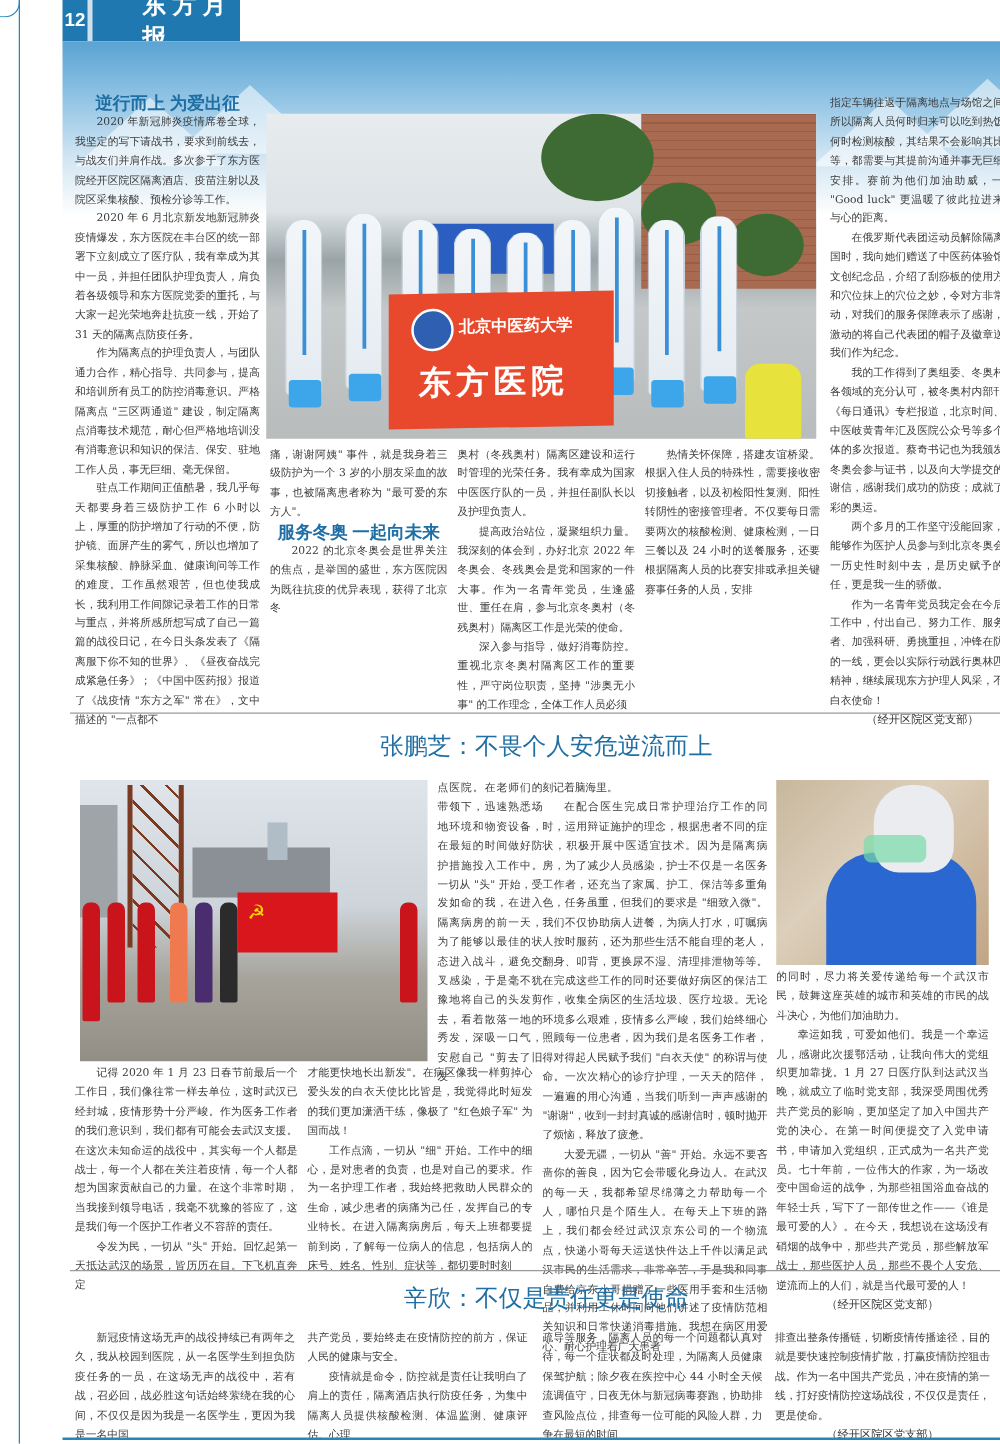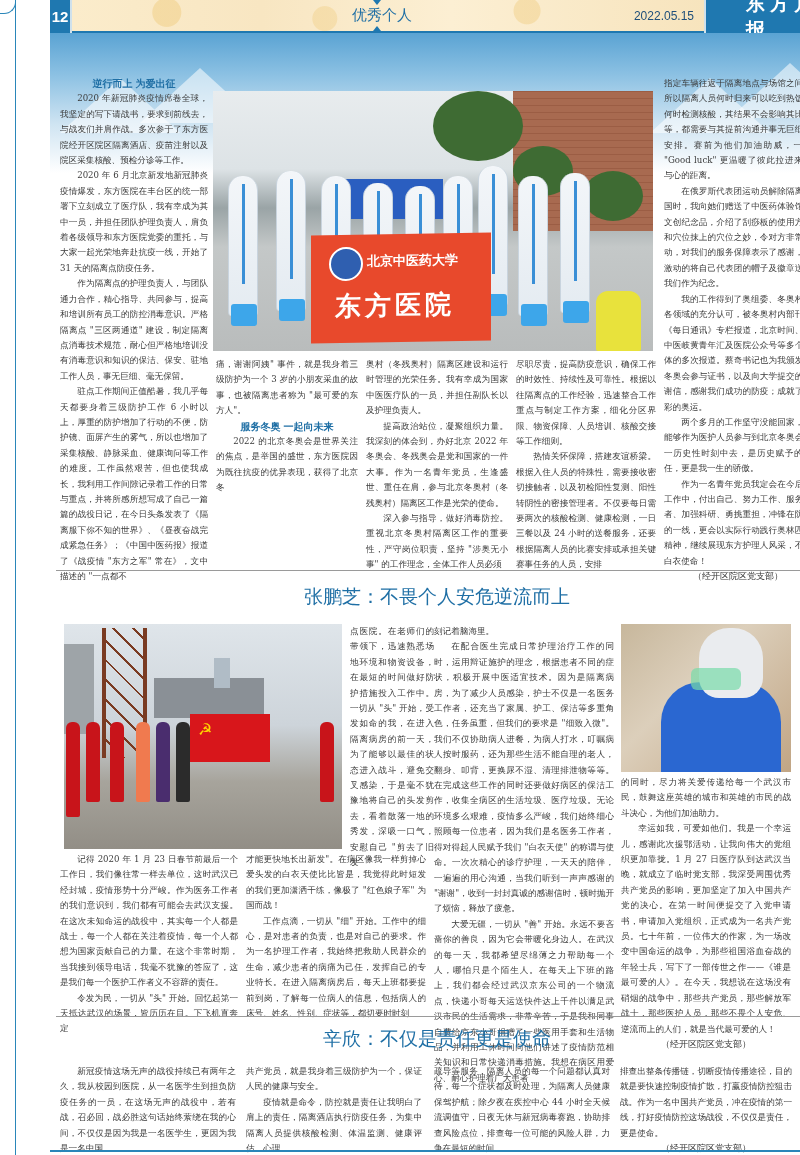--- a/index.html
+++ b/index.html
@@ -23,21 +23,21 @@
   .paper-name { width: 120px; height: 33px; background: #1f78b0; color: #fff; font-family: Liberation Mono, monospace; font-weight: bold; font-size: 19px; letter-spacing: 5px; display: flex; align-items: center; justify-content: center; border-left: 2px solid #cfe1ec; padding-left: 40px; }
 
   
   .hero { position: absolute; left: 0; top: 33px; width: 774px; height: 140px; background: linear-gradient(180deg, #5aa3d3 0%, #8cc1e3 30%, #cfe4f2 65%, #ffffff 100%); overflow: hidden; }
   .mtn { position: absolute; bottom: 40px; width: 0; height: 0; border-left: 60px solid transparent; border-right: 60px solid transparent; border-bottom: 55px solid rgba(255,255,255,0.55); }
   .hero-title { position: absolute; left: 0; right: 0; top: 10px; text-align: center; font-family: "DejaVu Sans", sans-serif; font-weight: bold; font-size: 26px; color: #175a92; letter-spacing: 1px; }
 
   .col { position: absolute; font-size: 8.6px; line-height: 15.4px; color: #3a3a3a; text-align: justify; }
   .col p { text-indent: 2em; }
   .col .cont { text-indent: 0; }
-  .subhead { text-align: center; font-family: Liberation Sans, sans-serif; font-weight: bold; color: #1f6fa5; font-size: 10px; text-indent: 0 !important; }
+  .subhead { text-align: center; font-family: Liberation Serif, serif; font-weight: bold; color: #1f6fa5; font-size: 14px; text-indent: 0 !important; }
   .sign { text-align: center; font-family: "DejaVu Sans", sans-serif; font-weight: normal; color: #333; font-size: 9px; text-indent: 0 !important; }
 
   
   .photo1 { position: absolute; left: 163px; top: 91px; width: 440px; height: 260px; background: linear-gradient(180deg, #e8ecee 0%, #dde3e6 30%, #9aa4a6 45%, #c4c8c8 60%, #b9bcbc 100%); overflow: hidden; }
   .brick { position: absolute; right: 0; top: 0; width: 140px; height: 140px; background: repeating-linear-gradient(0deg, #a86a50 0 6px, #9b5d44 6px 7px); }
   .tree { position: absolute; border-radius: 50%; background: #3e6b33; }
   .gate { position: absolute; left: 130px; top: 88px; width: 100px; height: 40px; background: #2a5ec0; }
   .ppe { position: absolute; width: 30px; height: 140px; top: 85px; background: linear-gradient(180deg, #f3f6f9 0%, #e4ebf1 100%); border-radius: 14px 14px 4px 4px; border-left: 1px solid #c9d4de; border-right: 1px solid #c9d4de; }
   .ppe::before { content: ""; position: absolute; left: 13px; top: 8px; width: 3px; height: 100px; background: #3a8fd6; }
   .ppe::after { content: ""; position: absolute; left: 2px; bottom: -10px; width: 26px; height: 22px; background: #3da6ea; border-radius: 3px; }
@@ -70,26 +70,20 @@
 <body>
 
 <div class="binding">
     <div class="binding-curve"></div>
   </div>
 
 <div class="page">
 
   <div class="masthead">
     <div class="page-num">12</div>
-    <div class="mast-band">
-      <div class="tri-top"></div>
-      <div class="column-name">优秀个人</div>
-      <div class="tri-bot"></div>
-      <div class="date">2022.05.15</div>
-    </div>
     <div class="paper-name">东方月报</div>
   </div>
 
   <div class="hero">
     <div class="mtn" style="left:10px;"></div>
     <div class="mtn" style="left:90px;bottom:50px;"></div>
     <div class="mtn" style="left:600px;"></div>
     <div class="mtn" style="left:680px;bottom:55px;"></div>
   </div>
 
@@ -130,21 +124,20 @@
     <p>2022 的北京冬奥会是世界关注的焦点，是举国的盛世，东方医院因为既往抗疫的优异表现，获得了北京冬</p>
   </div>
 
   <div class="col" style="left:316px; top:357px; width:142px;">
     <p class="cont">奥村（冬残奥村）隔离区建设和运行时管理的光荣任务。我有幸成为国家中医医疗队的一员，并担任副队长以及护理负责人。</p>
     <p>提高政治站位，凝聚组织力量。我深刻的体会到，办好北京 2022 年冬奥会、冬残奥会是党和国家的一件大事。作为一名青年党员，生逢盛世、重任在肩，参与北京冬奥村（冬残奥村）隔离区工作是光荣的使命。</p>
     <p>深入参与指导，做好消毒防控。重视北京冬奥村隔离区工作的重要性，严守岗位职责，坚持 "涉奥无小事" 的工作理念，全体工作人员必须</p>
   </div>
 
   <div class="col" style="left:466px; top:357px; width:140px;">
-    <p class="cont">尽职尽责，提高防疫意识，确保工作的时效性、持续性及可靠性。根据以往隔离点的工作经验，迅速整合工作重点与制定工作方案，细化分区界限、物资保障、人员培训、核酸交接等工作细则。</p>
     <p>热情关怀保障，搭建友谊桥梁。根据入住人员的特殊性，需要接收密切接触者，以及初检阳性复测、阳性转阴性的密接管理者。不仅要每日需要两次的核酸检测、健康检测，一日三餐以及 24 小时的送餐服务，还要根据隔离人员的比赛安排或承担关键赛事任务的人员，安排</p>
   </div>
 
   <div class="col" style="left:614px; top:76px; width:148px;">
     <p class="cont">指定车辆往返于隔离地点与场馆之间。所以隔离人员何时归来可以吃到热饭，何时检测核酸，其结果不会影响其比赛等，都需要与其提前沟通并事无巨细的安排。赛前为他们加油助威，一句 "Good luck" 更温暖了彼此拉进来心与心的距离。</p>
     <p>在俄罗斯代表团运动员解除隔离回国时，我向她们赠送了中医药体验馆的文创纪念品，介绍了刮痧板的使用方法和穴位抹上的穴位之妙，令对方非常感动，对我们的服务保障表示了感谢，并激动的将自己代表团的帽子及徽章送给我们作为纪念。</p>
     <p>我的工作得到了奥组委、冬奥村内各领域的充分认可，被冬奥村内部刊物《每日通讯》专栏报道，北京时间、北中医岐黄青年汇及医院公众号等多个媒体的多次报道。蔡奇书记也为我颁发了冬奥会参与证书，以及向大学提交的感谢信，感谢我们成功的防疫；成就了精彩的奥运。</p>
     <p>两个多月的工作坚守没能回家，但能够作为医护人员参与到北京冬奥会这一历史性时刻中去，是历史赋予的重任，更是我一生的骄傲。</p>
     <p>作为一名青年党员我定会在今后的工作中，付出自己、努力工作、服务患者、加强科研、勇挑重担，冲锋在防控的一线，更会以实际行动践行奥林匹克精神，继续展现东方护理人风采，不悔白衣使命！</p>
     <p class="sign">（经开区院区党支部）</p>
@@ -204,21 +197,21 @@
   </div>
 
   <div class="rule" style="top:1016px;"></div>
 
   <div class="title3">辛欣：不仅是责任更是使命</div>
 
   <div class="col" style="left:10px; top:1064px; width:176px;">
     <p>新冠疫情这场无声的战役持续已有两年之久，我从校园到医院，从一名医学生到担负防疫任务的一员，在这场无声的战役中，若有战，召必回，战必胜这句话始终萦绕在我的心间，不仅仅是因为我是一名医学生，更因为我是一名中国</p>
   </div>
   <div class="col" style="left:196px; top:1064px; width:176px;">
-    <p class="cont">共产党员，就是我身着三级防护为一个，保证人民的健康与安全。</p>
+    <p class="cont">共产党员，要始终走在疫情防控的前方，保证人民的健康与安全。</p>
     <p>疫情就是命令，防控就是责任让我明白了肩上的责任，隔离酒店执行防疫任务，为集中隔离人员提供核酸检测、体温监测、健康评估、心理</p>
   </div>
   <div class="col" style="left:384px; top:1064px; width:176px;">
     <p class="cont">疏导等服务，隔离人员的每一个问题都认真对待，每一个症状都及时处理，为隔离人员健康保驾护航；除夕夜在疾控中心 44 小时全天候流调值守，日夜无休与新冠病毒赛跑，协助排查风险点位，排查每一位可能的风险人群，力争在最短的时间</p>
   </div>
   <div class="col" style="left:570px; top:1064px; width:172px;">
     <p class="cont">排查出整条传播链，切断疫情传播途径，目的就是要快速控制疫情扩散，打赢疫情防控狙击战。作为一名中国共产党员，冲在疫情的第一线，打好疫情防控这场战役，不仅仅是责任，更是使命。</p>
     <p class="sign">（经开区院区党支部）</p>
   </div>
 

